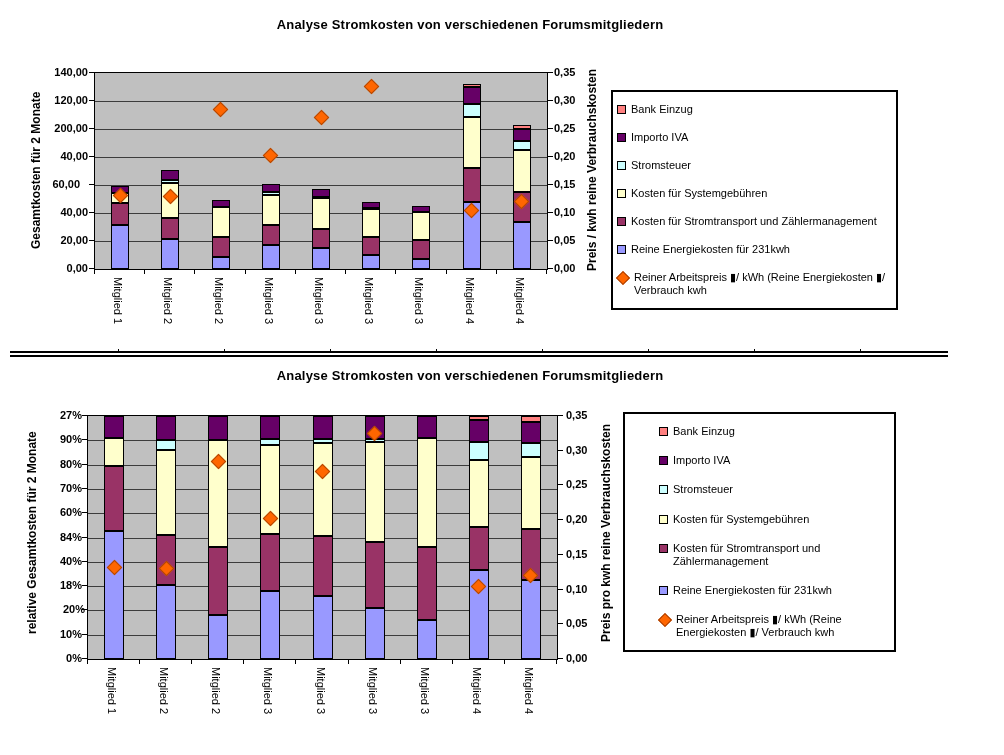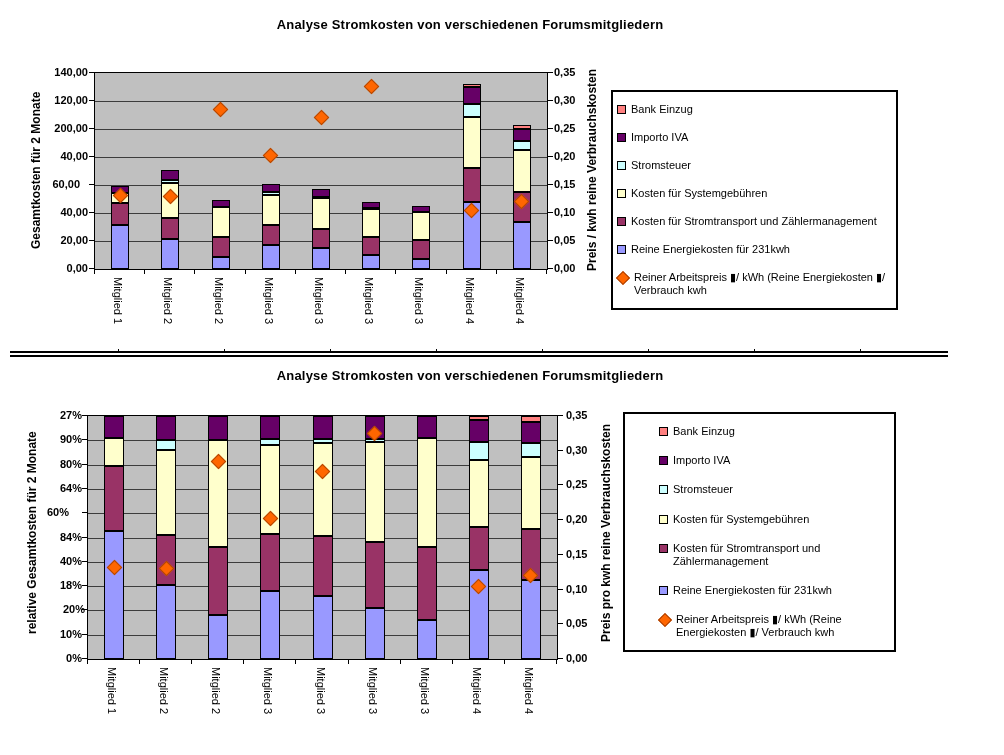--- a/index.html
+++ b/index.html
@@ -285,23 +285,23 @@
     <div class="tlab" style="left: 34px; width: 48px; top: 633.7px; text-align: right;">10%</div>
     <div class="tick" style="left: 82px; top: 634px; width: 5px; height: 1px;"></div>
     <div class="tlab" style="left: 37px; width: 48px; top: 609.4px; text-align: right;">20%</div>
     <div class="tick" style="left: 82px; top: 609px; width: 5px; height: 1px;"></div>
     <div class="tlab" style="left: 34px; width: 48px; top: 585.1px; text-align: right;">18%</div>
     <div class="tick" style="left: 82px; top: 585px; width: 5px; height: 1px;"></div>
     <div class="tlab" style="left: 34px; width: 48px; top: 560.8px; text-align: right;">40%</div>
     <div class="tick" style="left: 82px; top: 561px; width: 5px; height: 1px;"></div>
     <div class="tlab" style="left: 34px; width: 48px; top: 536.5px; text-align: right;">84%</div>
     <div class="tick" style="left: 82px; top: 537px; width: 5px; height: 1px;"></div>
-    <div class="tlab" style="left: 34px; width: 48px; top: 512.2px; text-align: center;">60%</div>
+    <div class="tlab" style="left: 34px; width: 48px; top: 512.2px; text-align: right;">60%</div>
     <div class="tick" style="left: 82px; top: 512px; width: 5px; height: 1px;"></div>
-    <div class="tlab" style="left: 34px; width: 48px; top: 487.9px; text-align: right;">64%</div>
+    <div class="tlab" style="left: 34px; width: 48px; top: 487.9px; text-align: right;">70%</div>
     <div class="tick" style="left: 82px; top: 488px; width: 5px; height: 1px;"></div>
     <div class="tlab" style="left: 34px; width: 48px; top: 463.6px; text-align: right;">80%</div>
     <div class="tick" style="left: 82px; top: 464px; width: 5px; height: 1px;"></div>
     <div class="tlab" style="left: 34px; width: 48px; top: 439.3px; text-align: right;">90%</div>
     <div class="tick" style="left: 82px; top: 439px; width: 5px; height: 1px;"></div>
     <div class="tlab" style="left: 34px; width: 48px; top: 415px; text-align: right;">27%</div>
     <div class="tick" style="left: 82px; top: 415px; width: 5px; height: 1px;"></div>
     <div class="tlab" style="left: 566px; top: 658px;">0,00</div>
     <div class="tick" style="left: 558px; top: 658px; width: 5px; height: 1px;"></div>
     <div class="tlab" style="left: 566px; top: 623.286px;">0,05</div>

